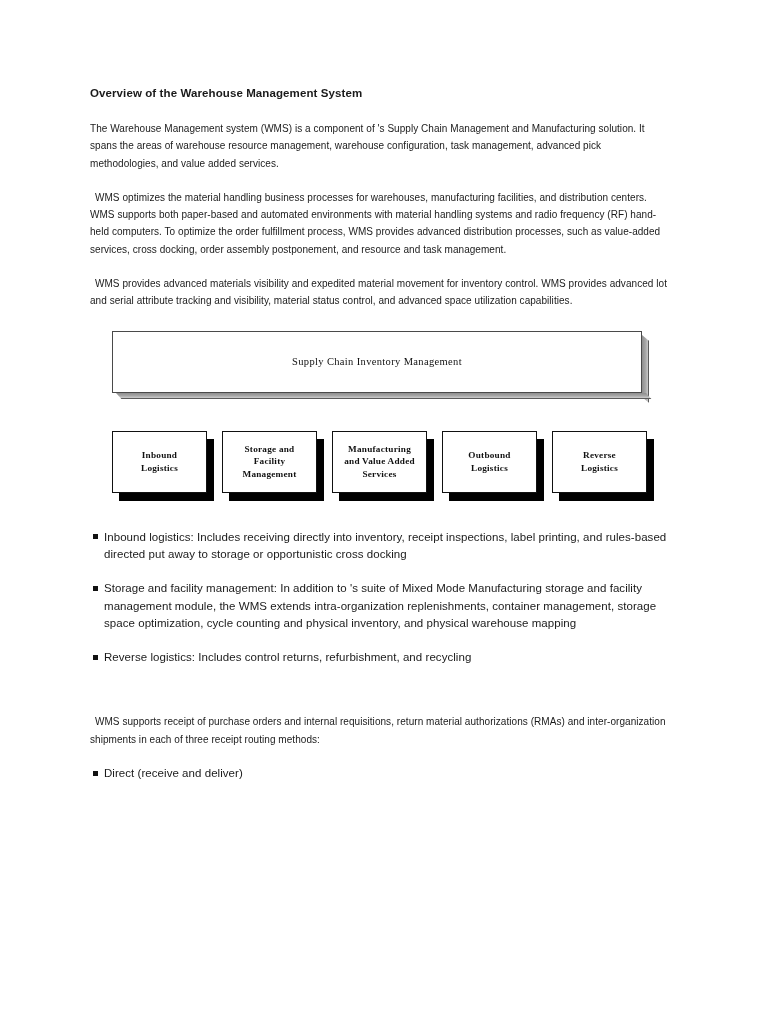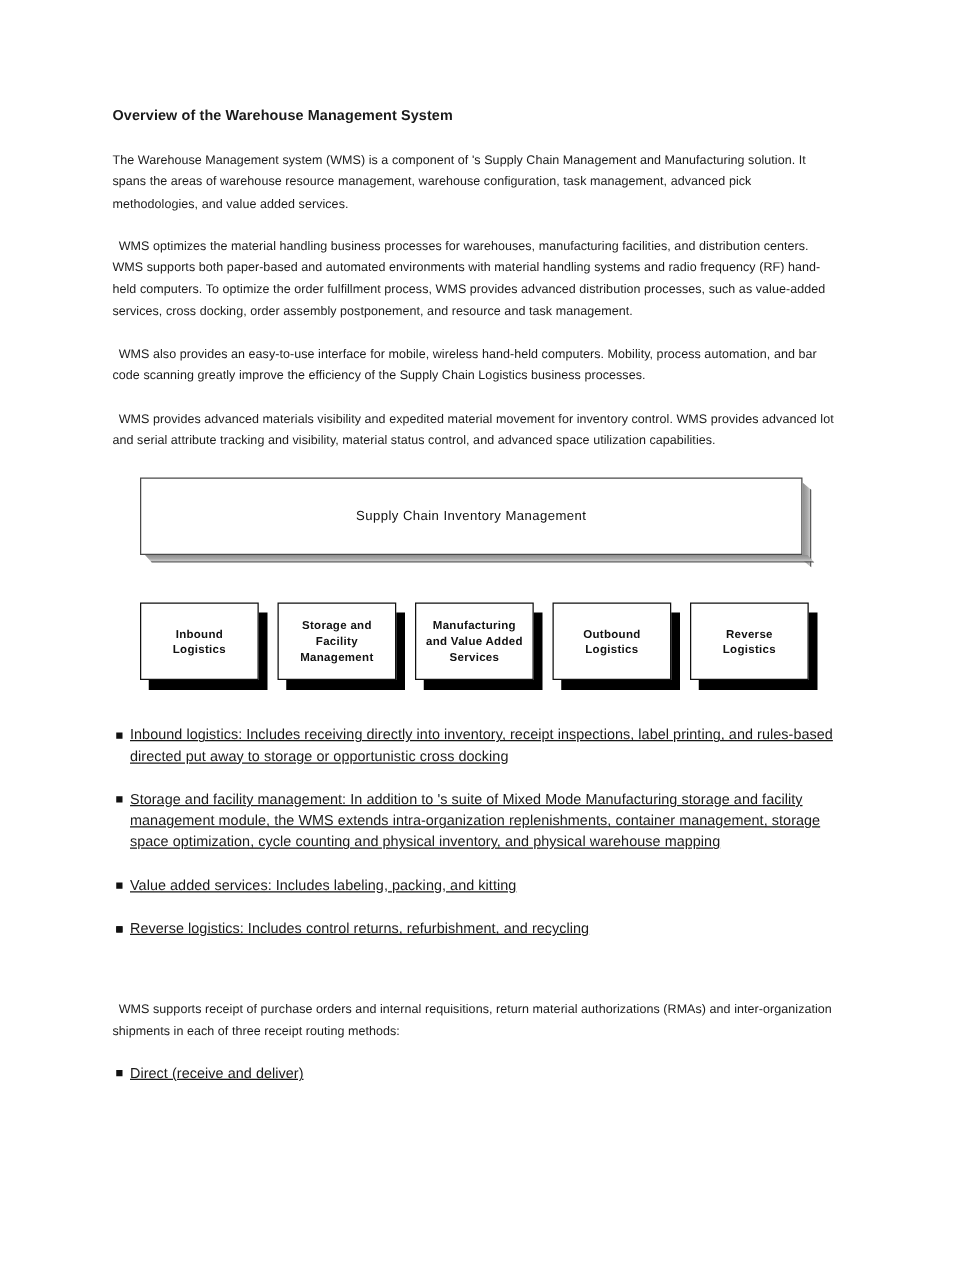--- a/index.html
+++ b/index.html
@@ -40,20 +40,21 @@
   .para.indent {
     text-indent: 5px;
   }
 
   
   .diagram {
     position: relative;
     margin: 21px 0 14px 22px;
     width: 565px;
     height: 184px;
+    font-family: Liberation Serif, serif;
   }
 
   .banner {
     position: relative;
     width: 530px;
     height: 62px;
     box-sizing: border-box;
     border: 1px solid #4a4a4a;
     background: #ffffff;
     display: flex;
@@ -136,21 +137,20 @@
 
   
   .bullet {
     position: relative;
     font-size: 11.5px;
     line-height: 17.3px;
     margin: 0 0 17px 0;
     padding-left: 14px;
     max-width: 588px;
     letter-spacing: 0.05px;
-    text-decoration: underline;
   }
   .bullet .marker {
     position: absolute;
     left: 3px;
     top: 5.5px;
     width: 5px;
     height: 5px;
     background: #111111;
   }
 
@@ -158,21 +158,20 @@
 </style>
 </head>
 <body>
 
 <div class="page">
 
   <h1 class="doc-title">Overview of the Warehouse Management System</h1>
 
   <p class="para">The  Warehouse Management system (WMS) is a component of 's Supply Chain Management and Manufacturing solution. It spans the areas of warehouse resource management, warehouse configuration, task management, advanced pick methodologies, and value added services.</p>
   <p class="para indent"> WMS optimizes the material handling business processes for warehouses, manufacturing facilities, and distribution centers.  WMS supports both paper-based and automated environments with material handling systems and radio frequency (RF) hand-held computers. To optimize the order fulfillment process,  WMS provides advanced distribution processes, such as value-added services, cross docking, order assembly postponement, and resource and task management.</p>
-  <p class="para indent"> WMS also provides an easy-to-use interface for mobile, wireless hand-held computers. Mobility, process automation, and bar code scanning greatly improve the efficiency of the Supply Chain Logistics business processes.</p>
   <p class="para indent"> WMS provides advanced materials visibility and expedited material movement for inventory control. WMS provides advanced lot and serial attribute tracking and visibility, material status control, and advanced space utilization capabilities.</p>
 
   <div class="diagram">
 
     <div class="banner">
       <span class="banner-label">Supply Chain Inventory Management</span>
     </div>
     <div class="banner-shadow-r"></div>
     <div class="banner-shadow-b"></div>
 
@@ -220,24 +219,20 @@
   <div class="bullet">
     <span class="marker"></span>
     <span>Inbound logistics: Includes receiving directly into inventory, receipt inspections, label printing, and rules-based directed put away to storage or opportunistic cross docking</span>
   </div>
 
   <div class="bullet">
     <span class="marker"></span>
     <span>Storage and facility management: In addition to 's suite of Mixed Mode Manufacturing storage and facility management module, the WMS extends intra-organization replenishments, container management, storage space optimization, cycle counting and physical inventory, and physical warehouse mapping</span>
   </div>
 
-  <div class="bullet">
-    <span class="marker"></span>
-    <span>Value added services: Includes labeling, packing, and kitting</span>
-  </div>
 
   <div class="bullet">
     <span class="marker"></span>
   </div>
 
   <div class="bullet">
     <span class="marker"></span>
     <span>Reverse logistics: Includes control returns, refurbishment, and recycling</span>
   </div>
 

